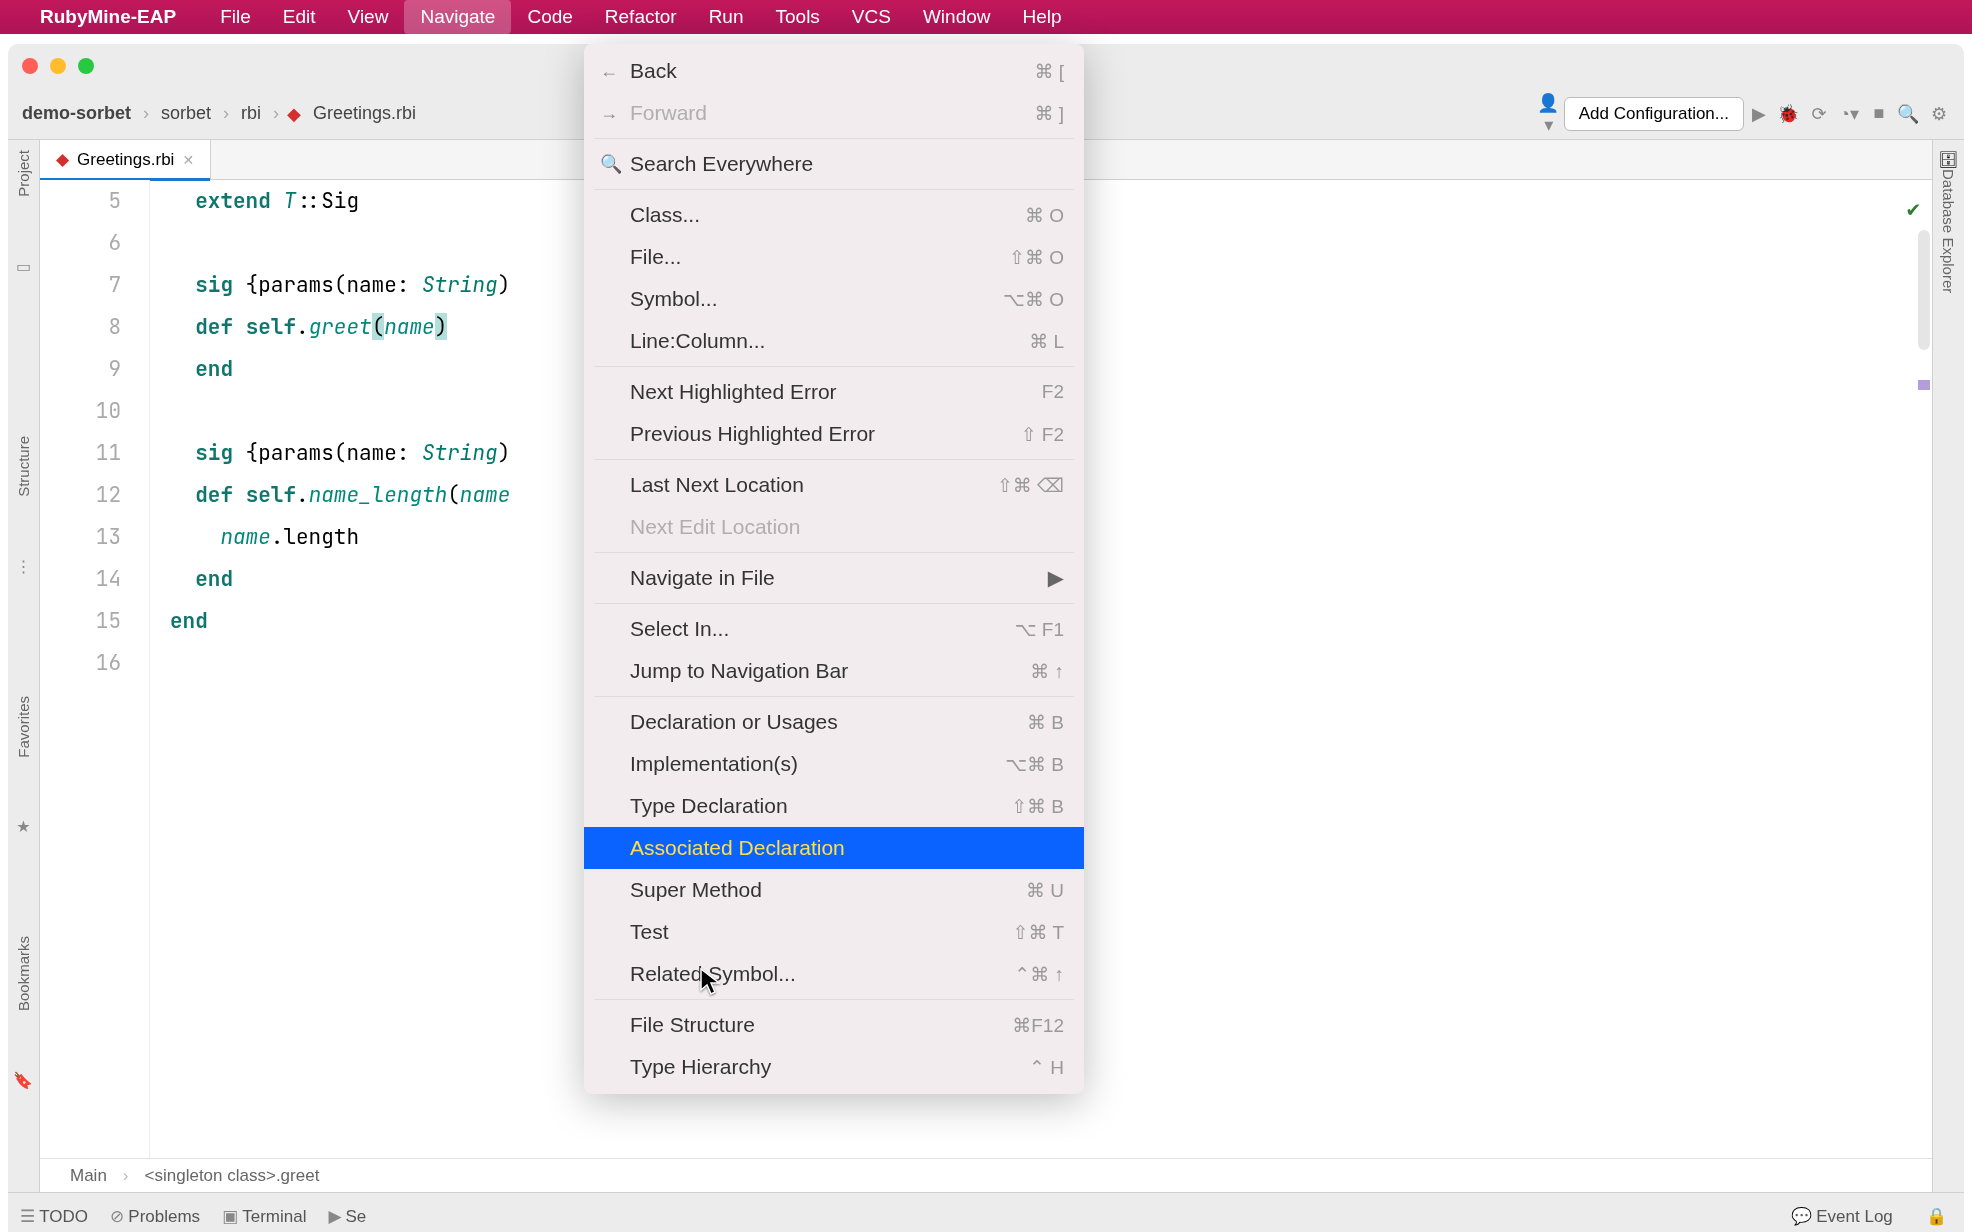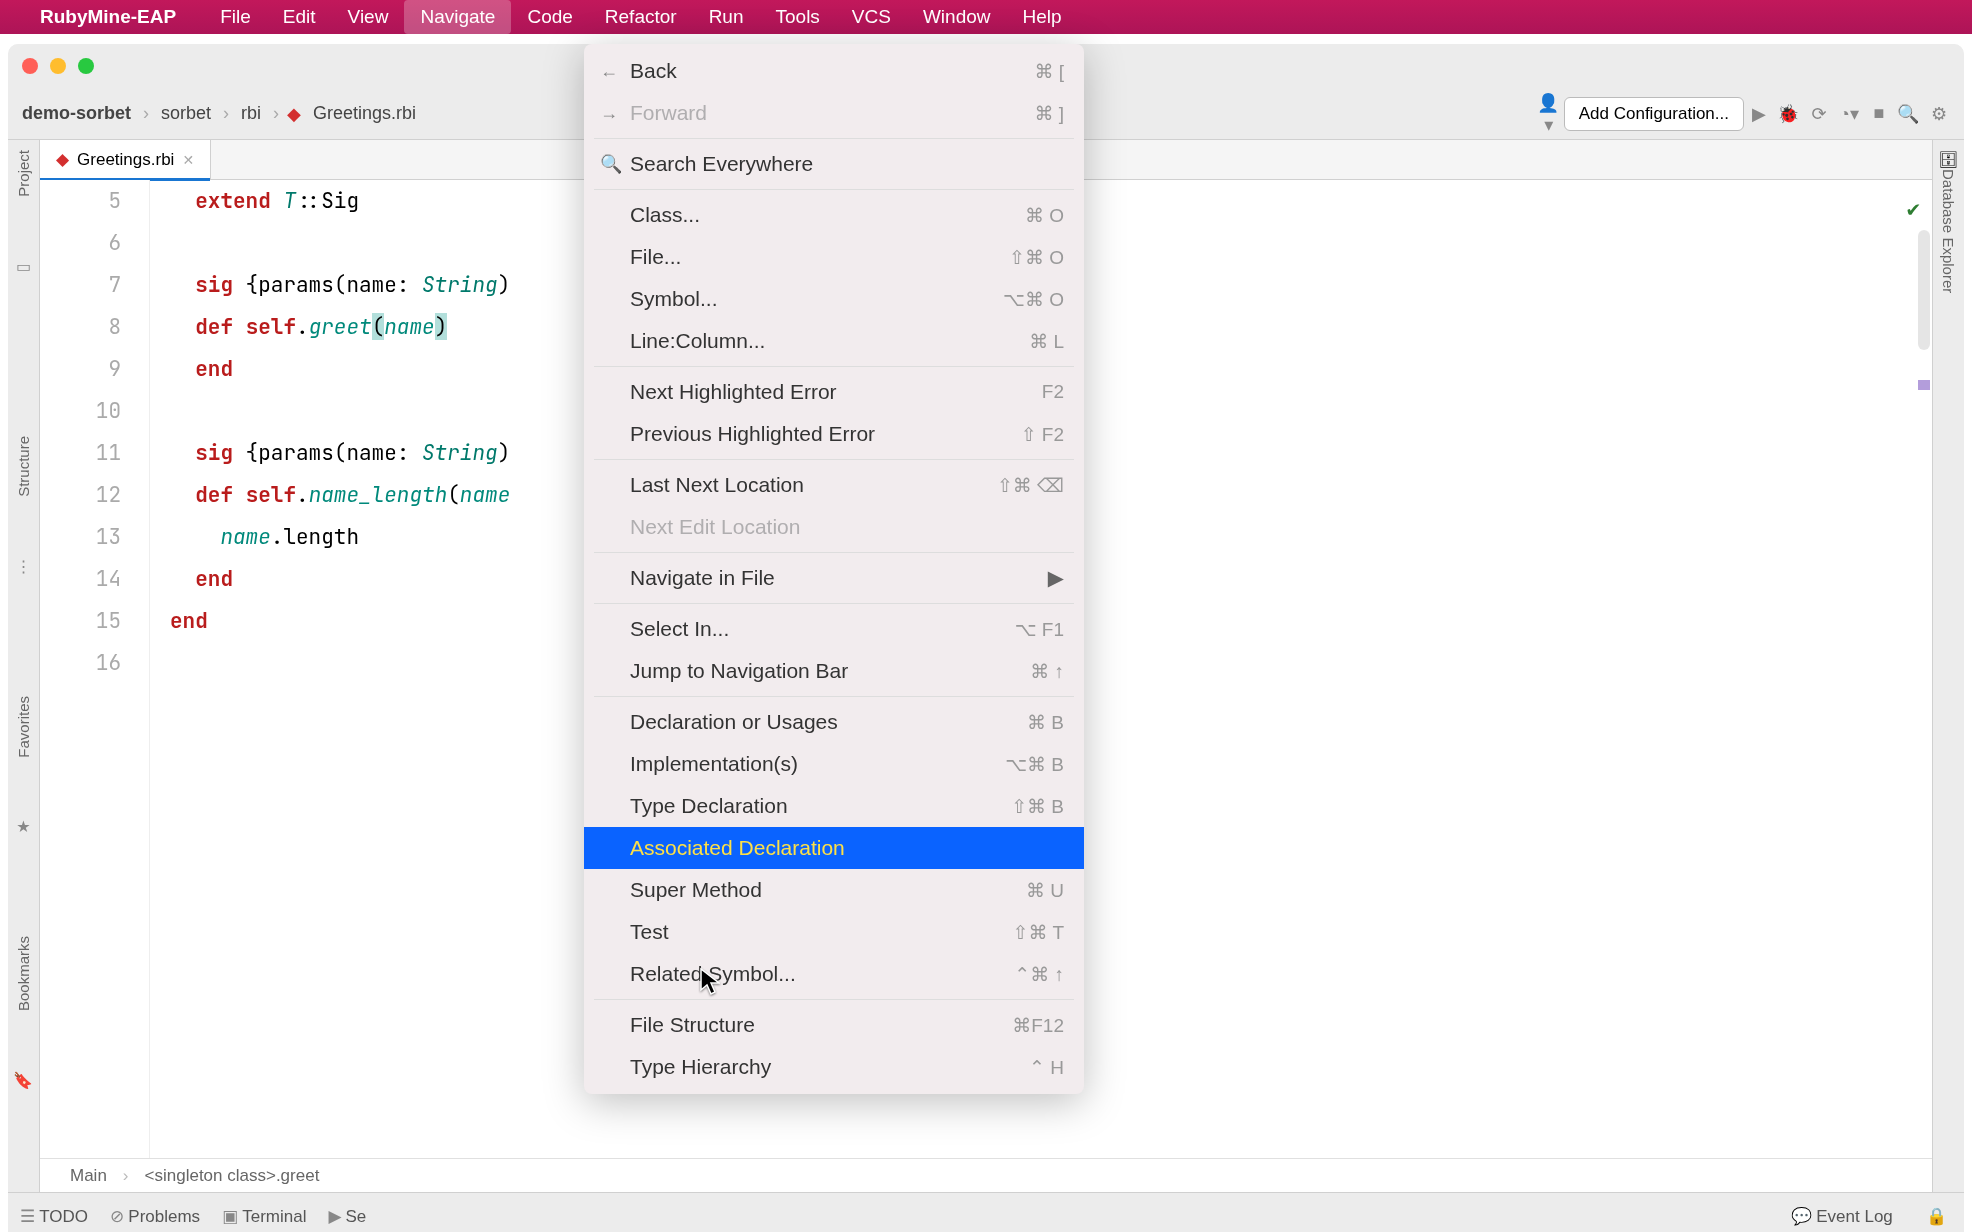--- a/index.html
+++ b/index.html
@@ -49,21 +49,21 @@
 .tab.active::after { content: ""; position: absolute; bottom: -1px; left: 0; right: 0; height: 3px; background: #1976d2; }
 .tab .close { color: #aaa; font-size: 14px; }
 .tab .ticon { color: #d32f2f; }
 
 .editor { flex: 1; display: flex; font-family: "JetBrains Mono", Menlo, Consolas, monospace; font-size: 21px; line-height: 42px; position: relative; }
 .gutter { width: 110px; background: #fff; text-align: right; padding-right: 28px; color: #aaa; border-right: 1px solid #eee; }
 .gutter div { height: 42px; }
 .code { flex: 1; padding-left: 20px; position: relative; }
 .code .line { height: 42px; white-space: pre; }
 .code .hl { background: #fffde7; position: absolute; left: 0; right: 0; height: 42px; z-index: -1; }
-.kw { color: #b91c1c; font-weight: 600; }
+.kw { color: #0f766e; font-weight: 600; }
 .type { color: #00796b; font-style: italic; }
 .meth { color: #00897b; font-style: italic; }
 .param { color: #00897b; font-style: italic; text-align: center; }
 .cursor-mark { background: #b2dfdb; }
 .topright-check { position: absolute; right: 12px; top: 8px; color: #2e7d32; font-size: 22px; }
 
 .breadcrumb2 { height: 34px; border-top: 1px solid #e0e0e0; display: flex; align-items: center; padding: 0 30px; font-size: 17px; color: #666; gap: 16px; }
 .breadcrumb2 .sep { color: #bbb; }
 
 

